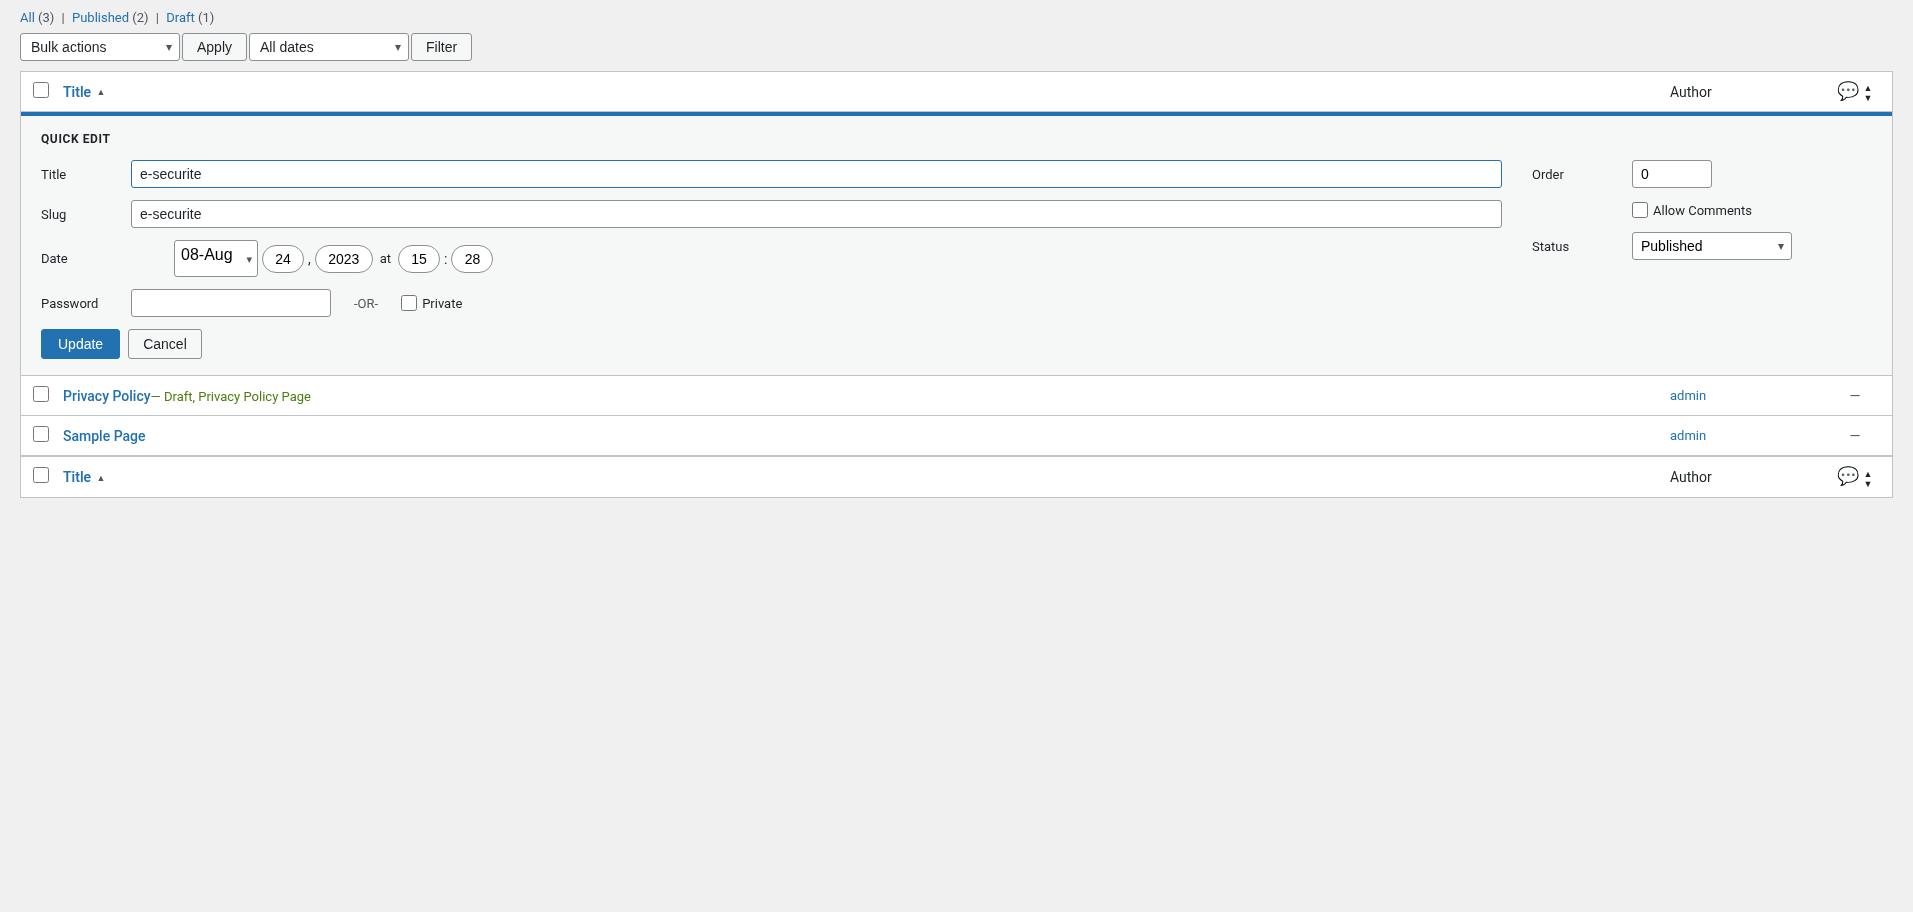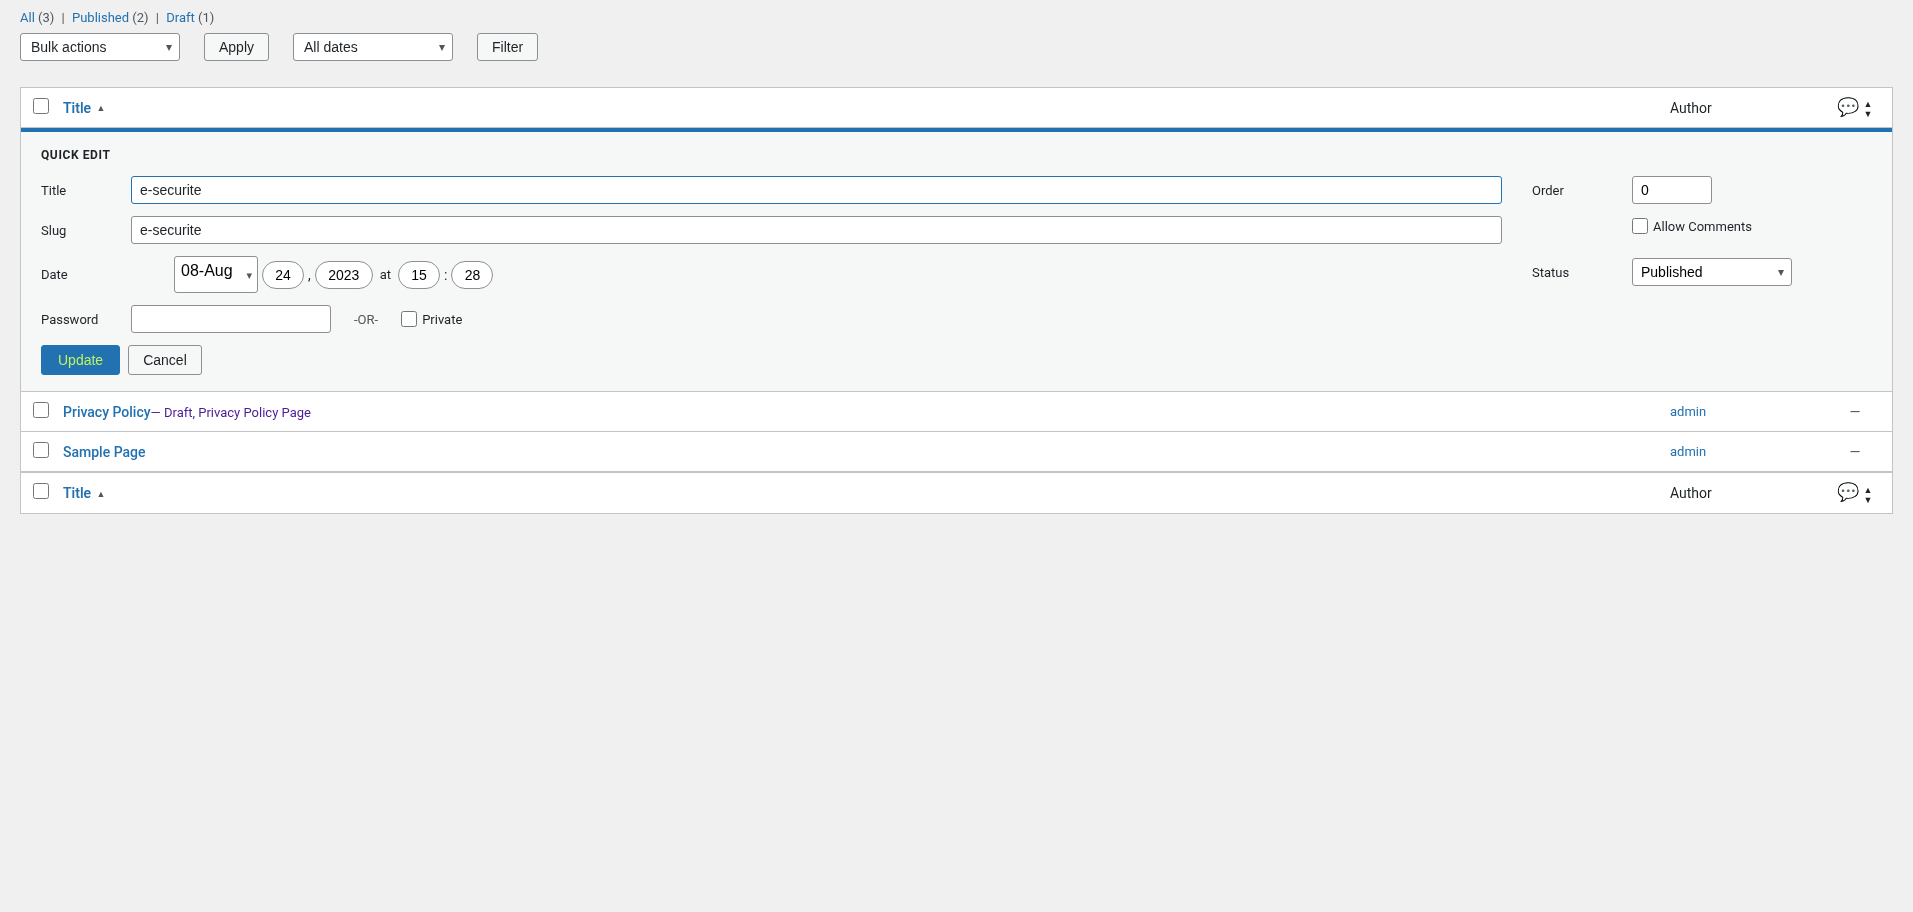--- a/index.html
+++ b/index.html
@@ -24,22 +24,22 @@
       color: #2271b1;
       text-decoration: none;
     }
     .filter-links .separator {
       margin: 0 4px;
       color: #50575e;
     }
     .toolbar {
       display: flex;
       align-items: flex-start;
-      gap: 24px;
-      margin-bottom: 26px;
+      gap: 2px;
+      margin-bottom: 10px;
     }
     .bulk-actions-select {
       padding: 5px 28px 5px 10px;
       border: 1px solid #8c8f94;
       border-radius: 3px;
       background: #fff;
       font-size: 14px;
       appearance: none;
       -webkit-appearance: none;
       cursor: pointer;
@@ -257,33 +257,33 @@
     .order-input {
       width: 80px;
       padding: 5px 8px;
       border: 1px solid #8c8f94;
       border-radius: 3px;
       font-size: 14px;
     }
     .allow-comments-row {
       display: flex;
       align-items: center;
-      margin-bottom: 24px;
+      margin-bottom: 14px;
       margin-left: 0;
     }
 
     
     .action-buttons {
       display: flex;
       gap: 8px;
       margin-top: 10px;
     }
     .btn-update {
       background: #2271b1;
-      color: #bef264;
+      color: #ffffff;
       border: 1px solid #2271b1;
       padding: 6px 16px;
       border-radius: 3px;
       font-size: 14px;
       cursor: pointer;
     }
     .btn-cancel {
       background: #f6f7f7;
       color: #1d2327;
       border: 1px solid #8c8f94;
@@ -302,21 +302,21 @@
       background: #fff;
     }
     .row-checkbox { width: 30px; }
     .row-title { flex: 1; }
     .row-title a {
       color: #2271b1;
       text-decoration: none;
       font-weight: 500;
     }
     .row-title .row-subtitle {
-      color: #4c1d95;
+      color: #4d7c0f;
       font-size: 13px;
     }
     .row-author {
       width: 160px;
       color: #2271b1;
       font-size: 13px;
     }
     .row-comments {
       width: 50px;
       text-align: center;

